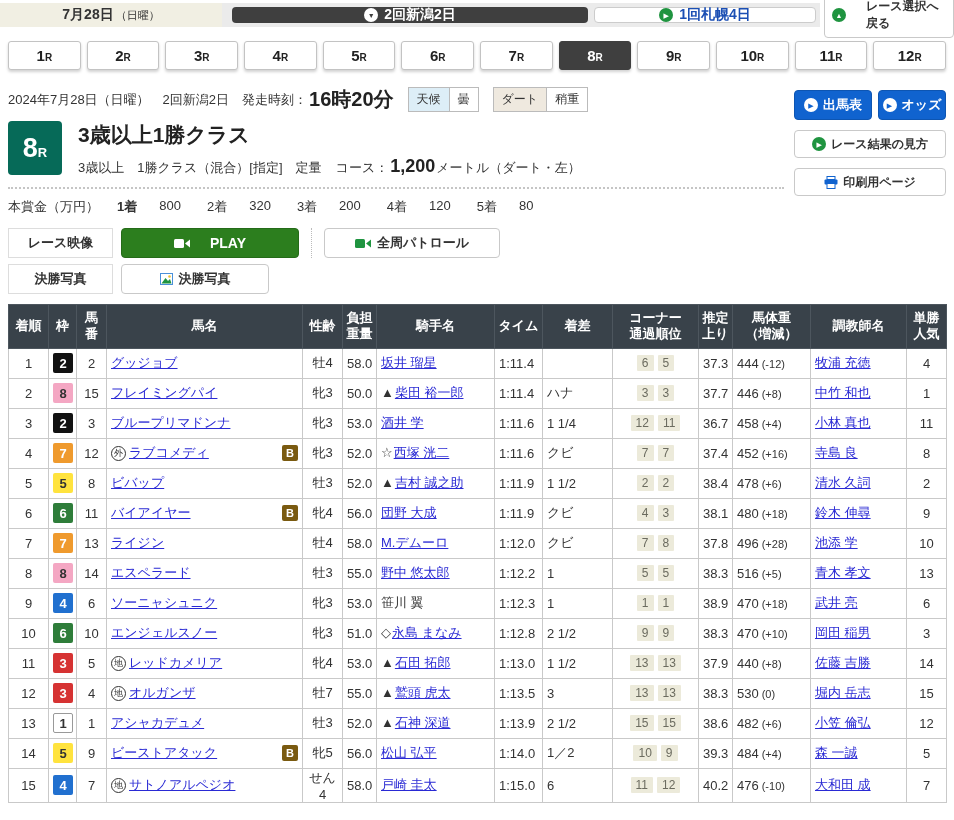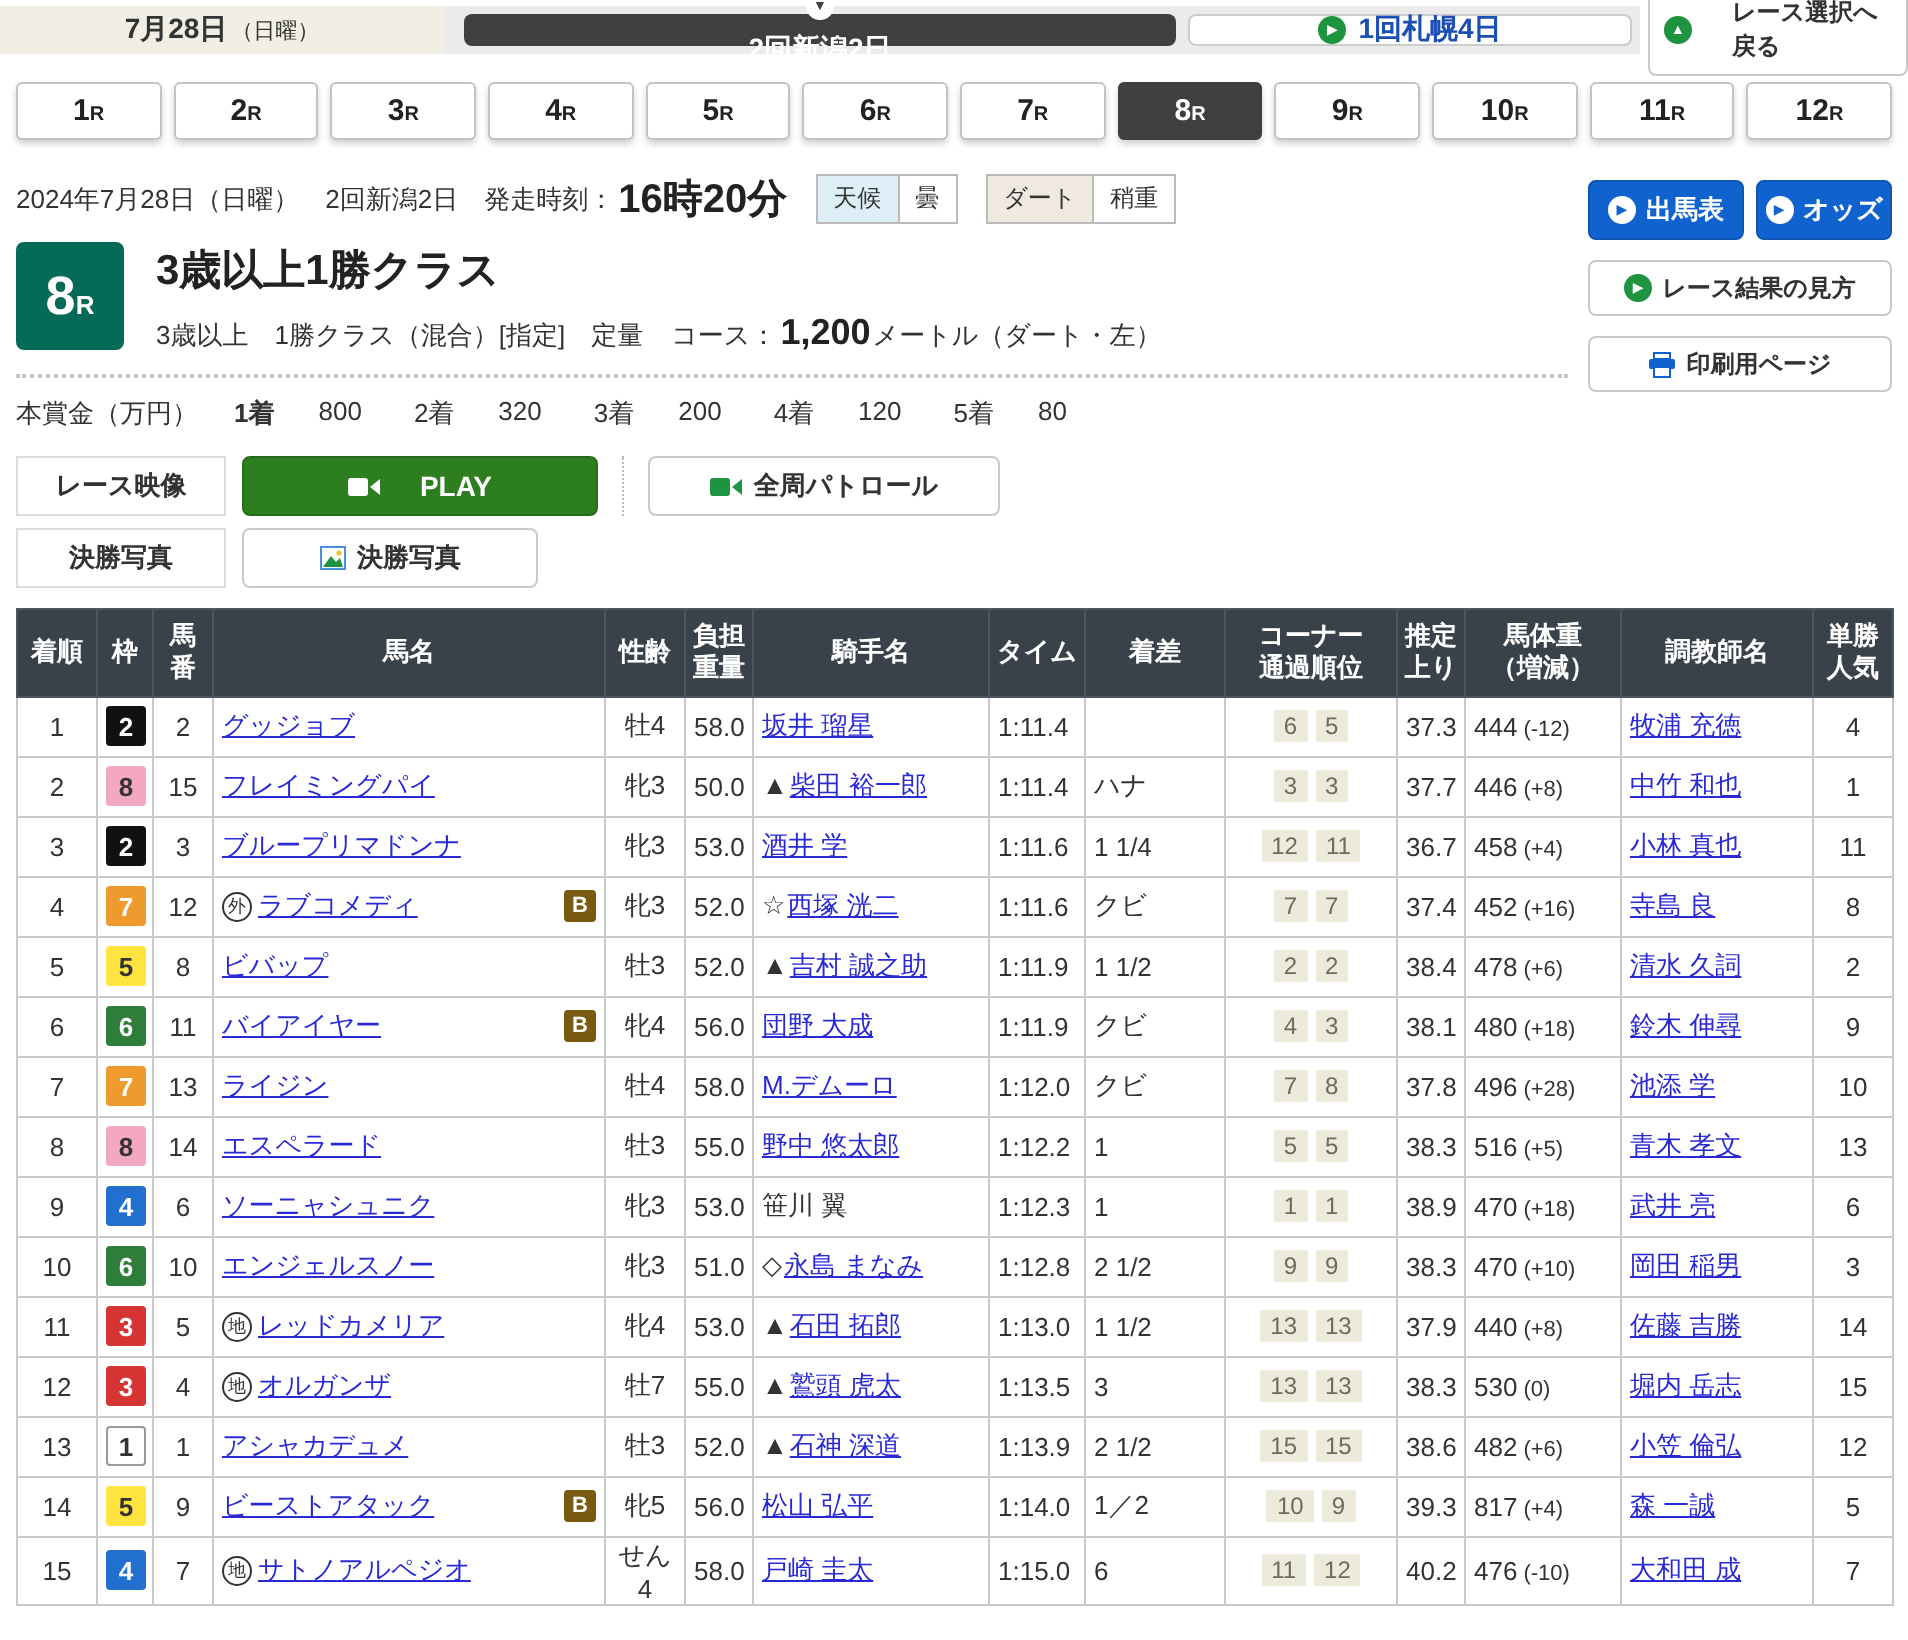--- a/index.html
+++ b/index.html
@@ -3,21 +3,21 @@
 <meta charset="utf-8">
 <style>
   * { box-sizing: border-box; margin: 0; padding: 0; }
   html,body { width: 954px; background:#fff; }
   body { font-family: "Liberation Sans","DejaVu Sans",sans-serif; color:#333; font-size:13px; }
 
   
   .top-strip { height:27px; background:#ebebeb; border-top:3px solid #fff; display:flex; align-items:stretch; }
   .date-cell { width:222px; background:#f1efe3; display:flex; align-items:center; justify-content:center; font-size:14px; font-weight:bold; color:#333; }
   .date-cell .small { font-size:11px; font-weight:normal; margin-left:2px; }
-  .meeting-btn { width:356px; margin:4px 0 4px 10px; background:#3f3f3f; color:#fff; border:none; border-radius:4px; font-weight:bold; font-size:14px; display:flex; align-items:center; justify-content:center; gap:6px; cursor:pointer;flex-direction:column; }
+  .meeting-btn { width:356px; margin:4px 0 4px 10px; background:#3f3f3f; color:#fff; border:none; border-radius:4px; font-weight:bold; font-size:14px; display:flex; align-items:center; justify-content:center; gap:6px; cursor:pointer; }
   .other-meeting-btn { width:222px; margin:4px 0 4px 6px; background:#fff; border:1px solid #ccc; border-radius:4px; color:#1b4fb4; font-weight:bold; font-size:14px; display:flex; align-items:center; justify-content:center; gap:6px; cursor:pointer; }
   .back-panel { margin-left:auto; width:134px; background:#e4e4e4; border-left:4px solid #fff; display:flex; align-items:center; justify-content:center; }
   .back-btn { background:#fff; border:1px solid #c9c9c9; border-radius:4px; padding:5px 7px; font-size:12px; font-weight:bold; color:#333; display:flex; align-items:center; gap:20px; cursor:pointer; }
 
   .ci { display:inline-flex; width:14px; height:14px; border-radius:50%; align-items:center; justify-content:center; font-size:7px; line-height:1; flex:0 0 auto; }
   .ci-white-dark { background:#fff; color:#3f3f3f; }
   .ci-green { background:#1f9440; color:#fff; }
   .ci-white-blue { background:#fff; color:#1063cf; }
 
   
@@ -642,21 +642,21 @@
     </td>
     <td class="c">牝5</td>
     <td class="c">56.0</td>
     <td>
       <a class="lnk">松山 弘平</a>
     </td>
     <td>1:14.0</td>
     <td>1／2</td>
     <td class="c"><span class="corner-box">10</span><span class="corner-box">9</span></td>
     <td class="c">39.3</td>
-    <td><span>817</span><span class="bw-diff">(+4)</span></td>
+    <td><span>484</span><span class="bw-diff">(+4)</span></td>
     <td><a class="lnk">森 一誠</a></td>
     <td class="c">5</td>
   </tr>
       <tr>
     <td class="c">15</td>
     <td class="c"><span class="frame-box f4">4</span></td>
     <td class="c">7</td>
     <td>
       <span class="horse-cell">
         <span class="circle-mark">地</span>

